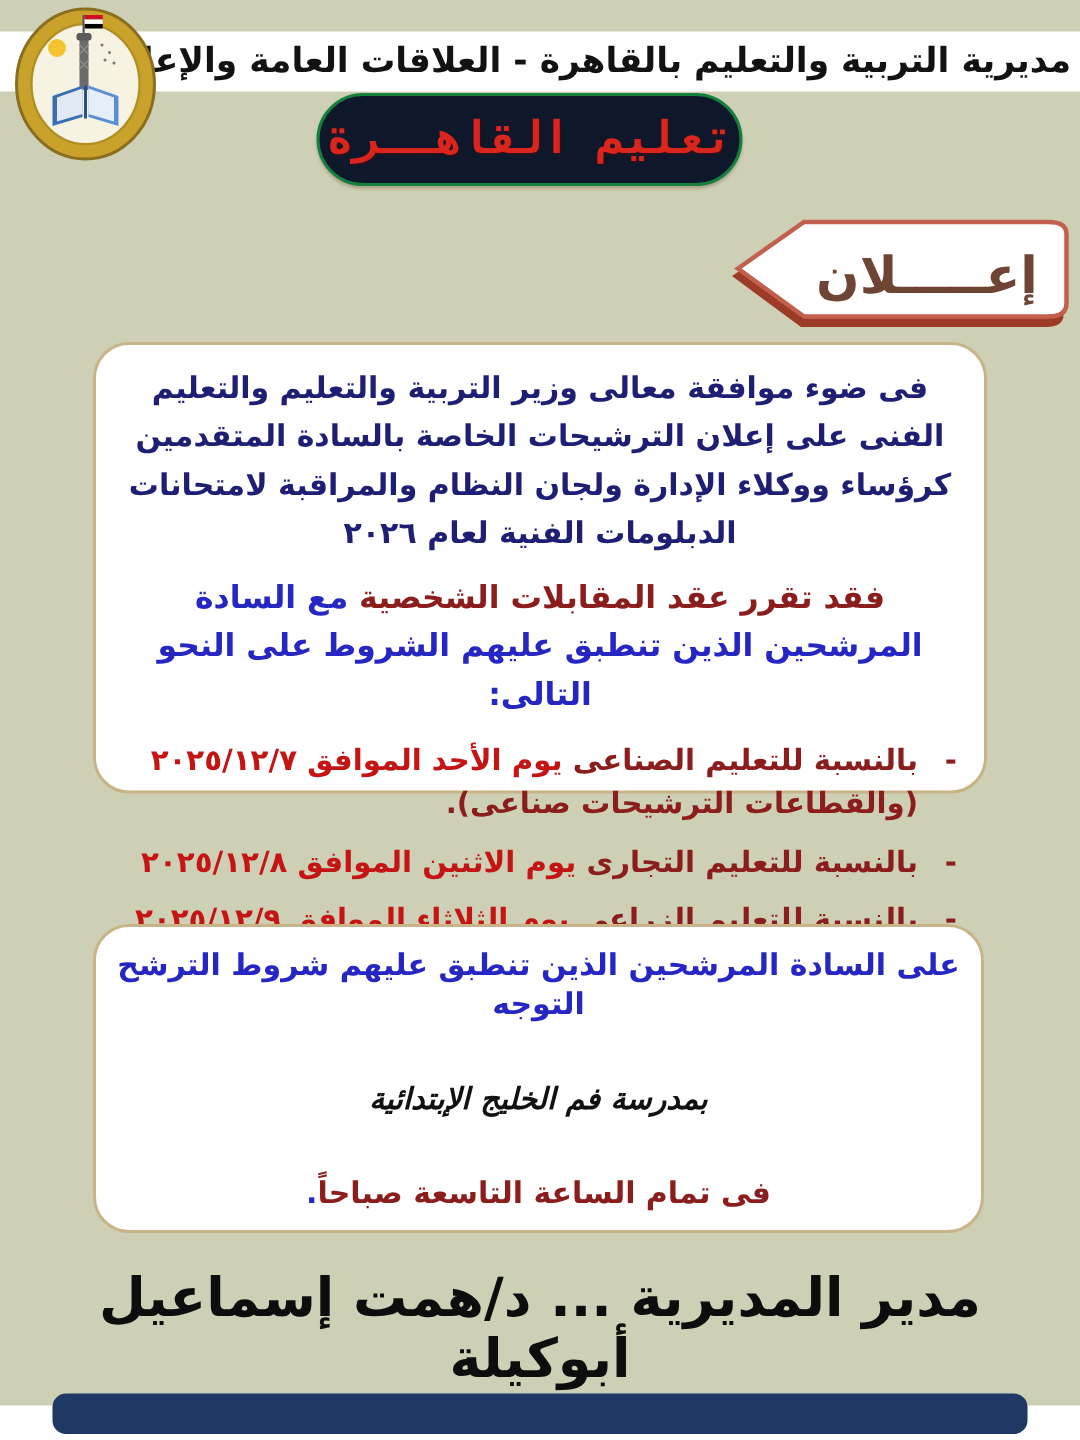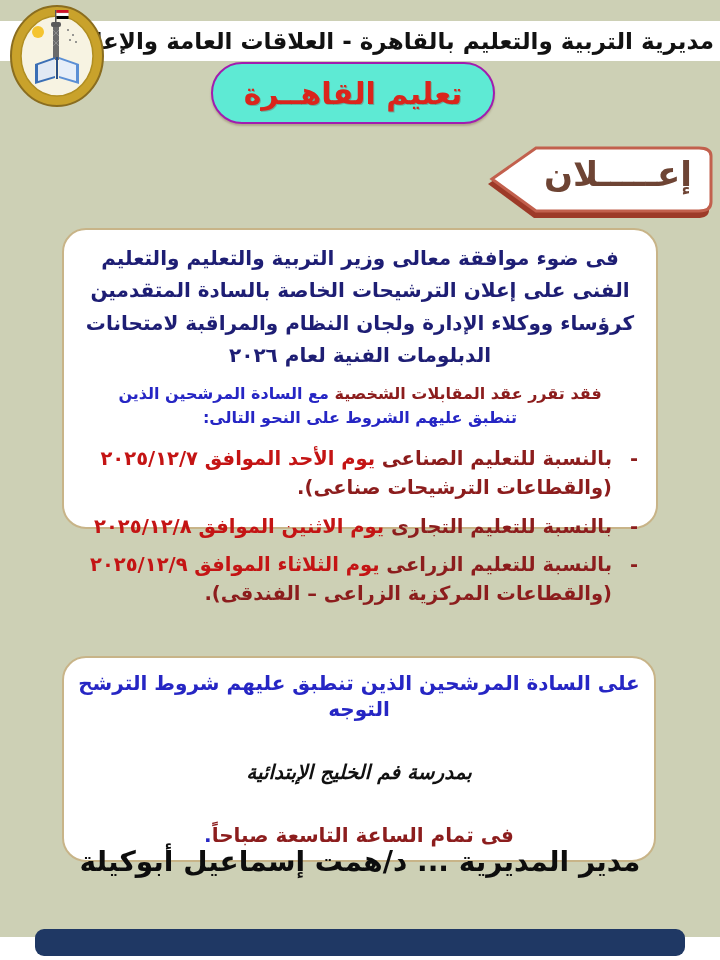--- a/index.html
+++ b/index.html
@@ -9,52 +9,52 @@
 
   
   #header-band{position:absolute;left:0;top:21px;width:720px;height:40px;background:#ffffff;}
   #header-title{position:absolute;right:6px;top:0;width:610px;height:40px;line-height:40px;
     font-size:23px;font-weight:bold;color:#121212;text-align:center;white-space:nowrap;}
 
   
   #logo{position:absolute;left:8px;top:2px;}
 
   
-  #pill{position:absolute;left:211px;top:62px;width:280px;height:58px;background:#5eead4;
-    border:2px solid #a21caf;border-radius:31px;display:flex;align-items:center;justify-content:center;
-    box-shadow:0 2px 2px rgba(120,90,60,.35);}
+  #pill{position:absolute;left:211px;top:62px;width:280px;height:58px;background:#0f172a;
+    border:2px solid #15803d;border-radius:31px;display:flex;align-items:center;justify-content:center;
+    box-shadow:0 2px 2px rgba(120,90,60,.35);font-family:Liberation Mono, monospace;}
   #pill .txt{font-size:30px;font-weight:bold;color:#da251c;text-shadow:1px 1px 0 rgba(120,0,0,.25);}
 
   
   #arrow{position:absolute;left:478px;top:140px;width:242px;height:80px;}
-  #arrow .txt{position:absolute;left:60px;top:14px;width:160px;text-align:center;
+  #arrow .txt{position:absolute;left:60px;top:24px;width:160px;text-align:center;
     font-size:34px;font-weight:bold;color:#6e4434;}
 
   
   .content-box{position:absolute;background:#ffffff;border:2px solid #c8b488;border-radius:24px;}
   #box1{left:62px;top:228px;width:596px;height:301px;padding:10px 16px;box-sizing:border-box;}
   #box2{left:62px;top:616px;width:594px;height:206px;padding:12px 10px;box-sizing:border-box;
-    display:flex;flex-direction:column;justify-content:space-between;text-align:center;margin-top:40px;}
+    display:flex;flex-direction:column;justify-content:space-between;text-align:center;}
 
   .p-navy{color:#1e1e74;font-size:20px;font-weight:bold;text-align:center;line-height:1.62;margin:2px 4px 0;}
-  .p-mixed{font-size:16px;font-weight:bold;text-align:center;line-height:1.55;margin:10px 14px 0;}
+  .p-mixed{font-size:21px;font-weight:bold;text-align:center;line-height:1.55;margin:10px 14px 0;}
   .t-maroon{color:#8c1d1d;}
   .t-red{color:#c41414;text-align:center;}
   .t-blue{color:#2626c4;}
   .t-black{color:#111111;font-style:italic;}
 
   #schedule-list{list-style:none;margin:13px 0 0;padding:0 28px 0 0;}
   #schedule-list li{position:relative;font-size:19.5px;font-weight:bold;line-height:1.5;margin-bottom:9px;text-align:right;}
   #schedule-list .dash{position:absolute;right:-26px;top:0;color:#8c1d1d;}
 
   #box2 .vline{font-size:20px;font-weight:bold;line-height:1.3;}
 
   
   #signature{position:absolute;left:0;top:845px;width:720px;text-align:center;
-    font-size:28px;font-weight:bold;color:#0d0d0d;}
+    font-size:36px;font-weight:bold;color:#0d0d0d;}
 
   
   #bottom-bar{position:absolute;left:35px;top:929px;width:650px;height:27px;background:#1f3864;border-radius:9px;}
 </style>
 </head>
 <body>
 
 <div id="page">
   <div id="tan-bg"></div>
 

